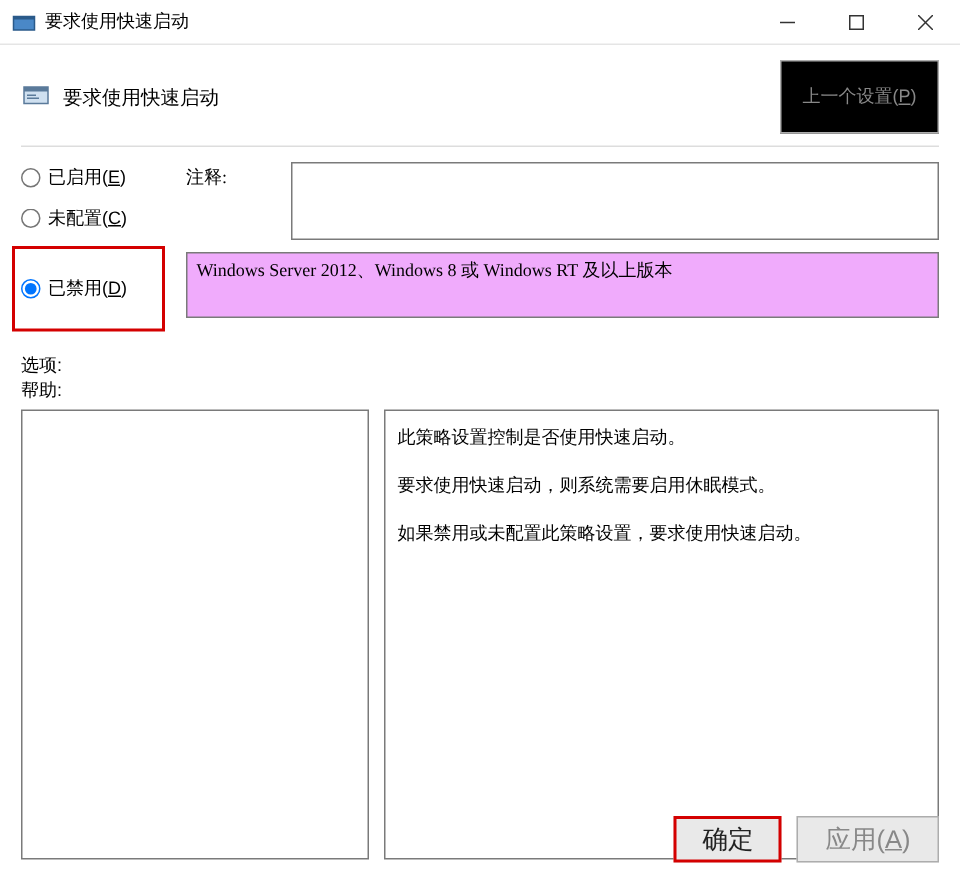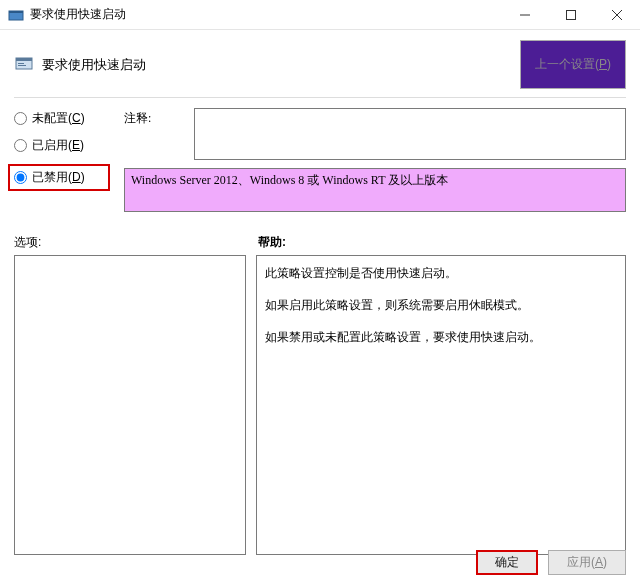--- a/index.html
+++ b/index.html
@@ -44,21 +44,21 @@
     margin-bottom: 8px;
   }
   .header-row .label { font-size: 13px; }
   .nav-btns {
     margin-left: auto;
     display: flex;
     gap: 6px;
   }
   .nav-btn {
     border: 1px solid #adadad;
-    background: #4c1d95;
+    background: #000000;
     padding: 15px 14px;
     color: #888;
     font-size: 12px;
   }
   .divider {
     border-top: 1px solid #ddd;
     margin: 6px 0 10px 0;
   }
   .config-row {
     display: flex;
@@ -73,21 +73,21 @@
   }
   .radio-item {
     display: flex;
     align-items: center;
     gap: 5px;
     font-size: 12px;
   }
   .radio-item input { margin: 0; }
   .highlight-box {
     border: 2px solid #d40000;
-    padding: 3px 4px;
+    padding: 18px 4px;
     margin-left: -6px;
     display: inline-flex;
     align-items: center;
     gap: 5px;
   }
   .right-col { flex: 1; font-family: Liberation Serif, serif; }
   .field-row {
     display: flex;
     gap: 10px;
     margin-bottom: 8px;
@@ -112,23 +112,24 @@
     border: 1px solid #7a7a7a;
     background: #f0abfc;
     padding: 3px 6px;
     overflow-y: scroll;
     font-size: 12px;
   }
   .mid-labels {
     display: flex;
     margin-top: 14px;
     margin-bottom: 4px;
+    flex-direction: column;
   }
   .mid-labels .opt-label { width: 244px; }
-  .mid-labels .help-label { flex: 1; font-weight: bold; }
+  .mid-labels .help-label { flex: 1; }
   .panels-row {
     display: flex;
     gap: 10px;
     padding: 0 14px;
   }
   .panel {
     border: 1px solid #7a7a7a;
     background: #fff;
     height: 300px;
     padding: 8px;
@@ -144,21 +145,21 @@
     bottom: 10px;
     right: 14px;
     display: flex;
     gap: 10px;
     align-items: center;
   }
   .footer-btn {
     border: 1px solid #adadad;
     background: #e9e9e9;
     padding: 3px 18px;
-    font-size: 12px;
+    font-size: 17px;
     color: #222;
   }
   .footer-btn.ok {
     border: 2px solid #d40000;
     padding: 2px 17px;
   }
   .footer-btn.apply { color: #888; }
   u { text-decoration: underline; }
 </style>
 </head>
@@ -206,25 +207,25 @@
     <div class="nav-btns">
       <button class="nav-btn">上一个设置(<u>P</u>)</button>
     </div>
   </div>
   <div class="divider"></div>
 
   <div class="config-row">
     <div class="radio-col">
       <label class="radio-item">
         <input type="radio" name="state" style="">
-        <span>未配置(<u>C</u>)</span>
+        <span>已启用(<u>E</u>)</span>
       </label>
       <label class="radio-item">
         <input type="radio" name="state" style="">
-        <span>已启用(<u>E</u>)</span>
+        <span>未配置(<u>C</u>)</span>
       </label>
       <span class="highlight-box">
         <label class="radio-item">
           <input type="radio" name="state" checked="" style="">
           <span>已禁用(<u>D</u>)</span>
         </label>
       </span>
     </div>
 
     <div class="right-col">
@@ -241,21 +242,21 @@
   <div class="mid-labels">
     <div class="opt-label">选项:</div>
     <div class="help-label">帮助:</div>
   </div>
 </div>
 
 <div class="panels-row">
   <div class="panel options"></div>
   <div class="panel help">
     <p>此策略设置控制是否使用快速启动。</p>
-    <p>如果启用此策略设置，则系统需要启用休眠模式。</p>
+    <p>要求使用快速启动，则系统需要启用休眠模式。</p>
     <p>如果禁用或未配置此策略设置，要求使用快速启动。</p>
   </div>
 </div>
 
 <div class="footer">
   <button class="footer-btn ok">确定</button>
   <button class="footer-btn apply">应用(<u>A</u>)</button>
 </div>
 
 </body></html>

